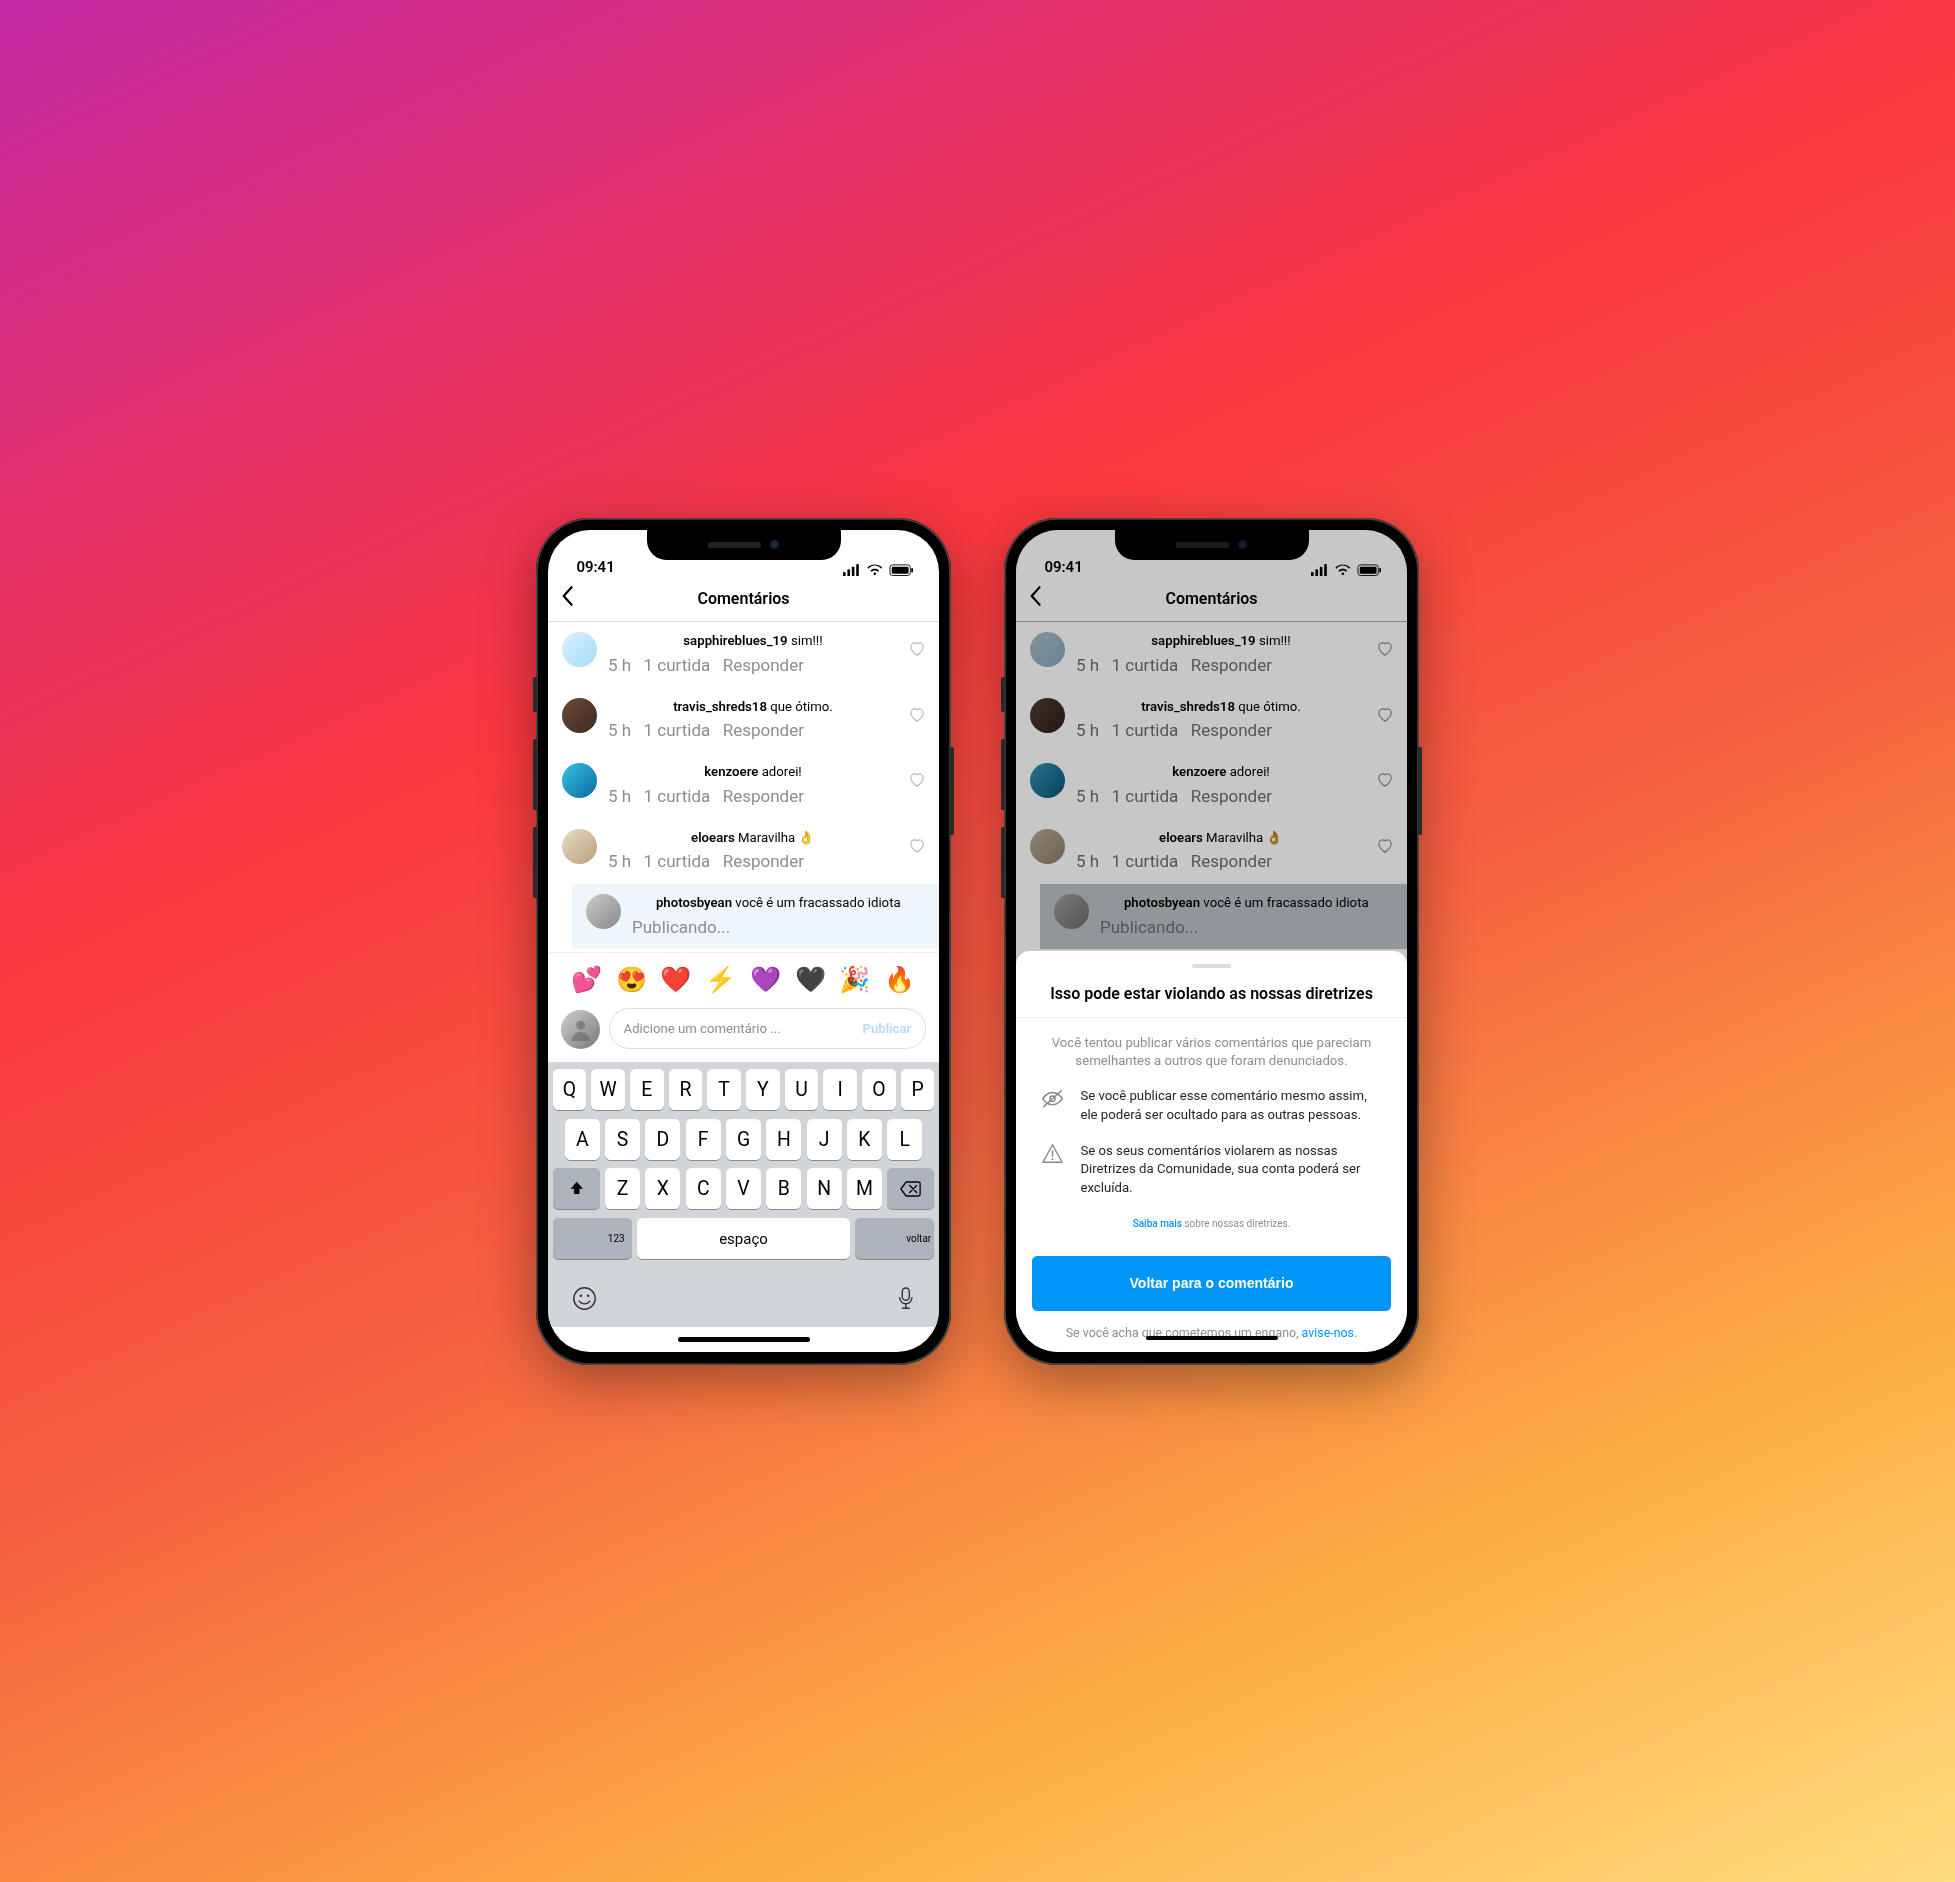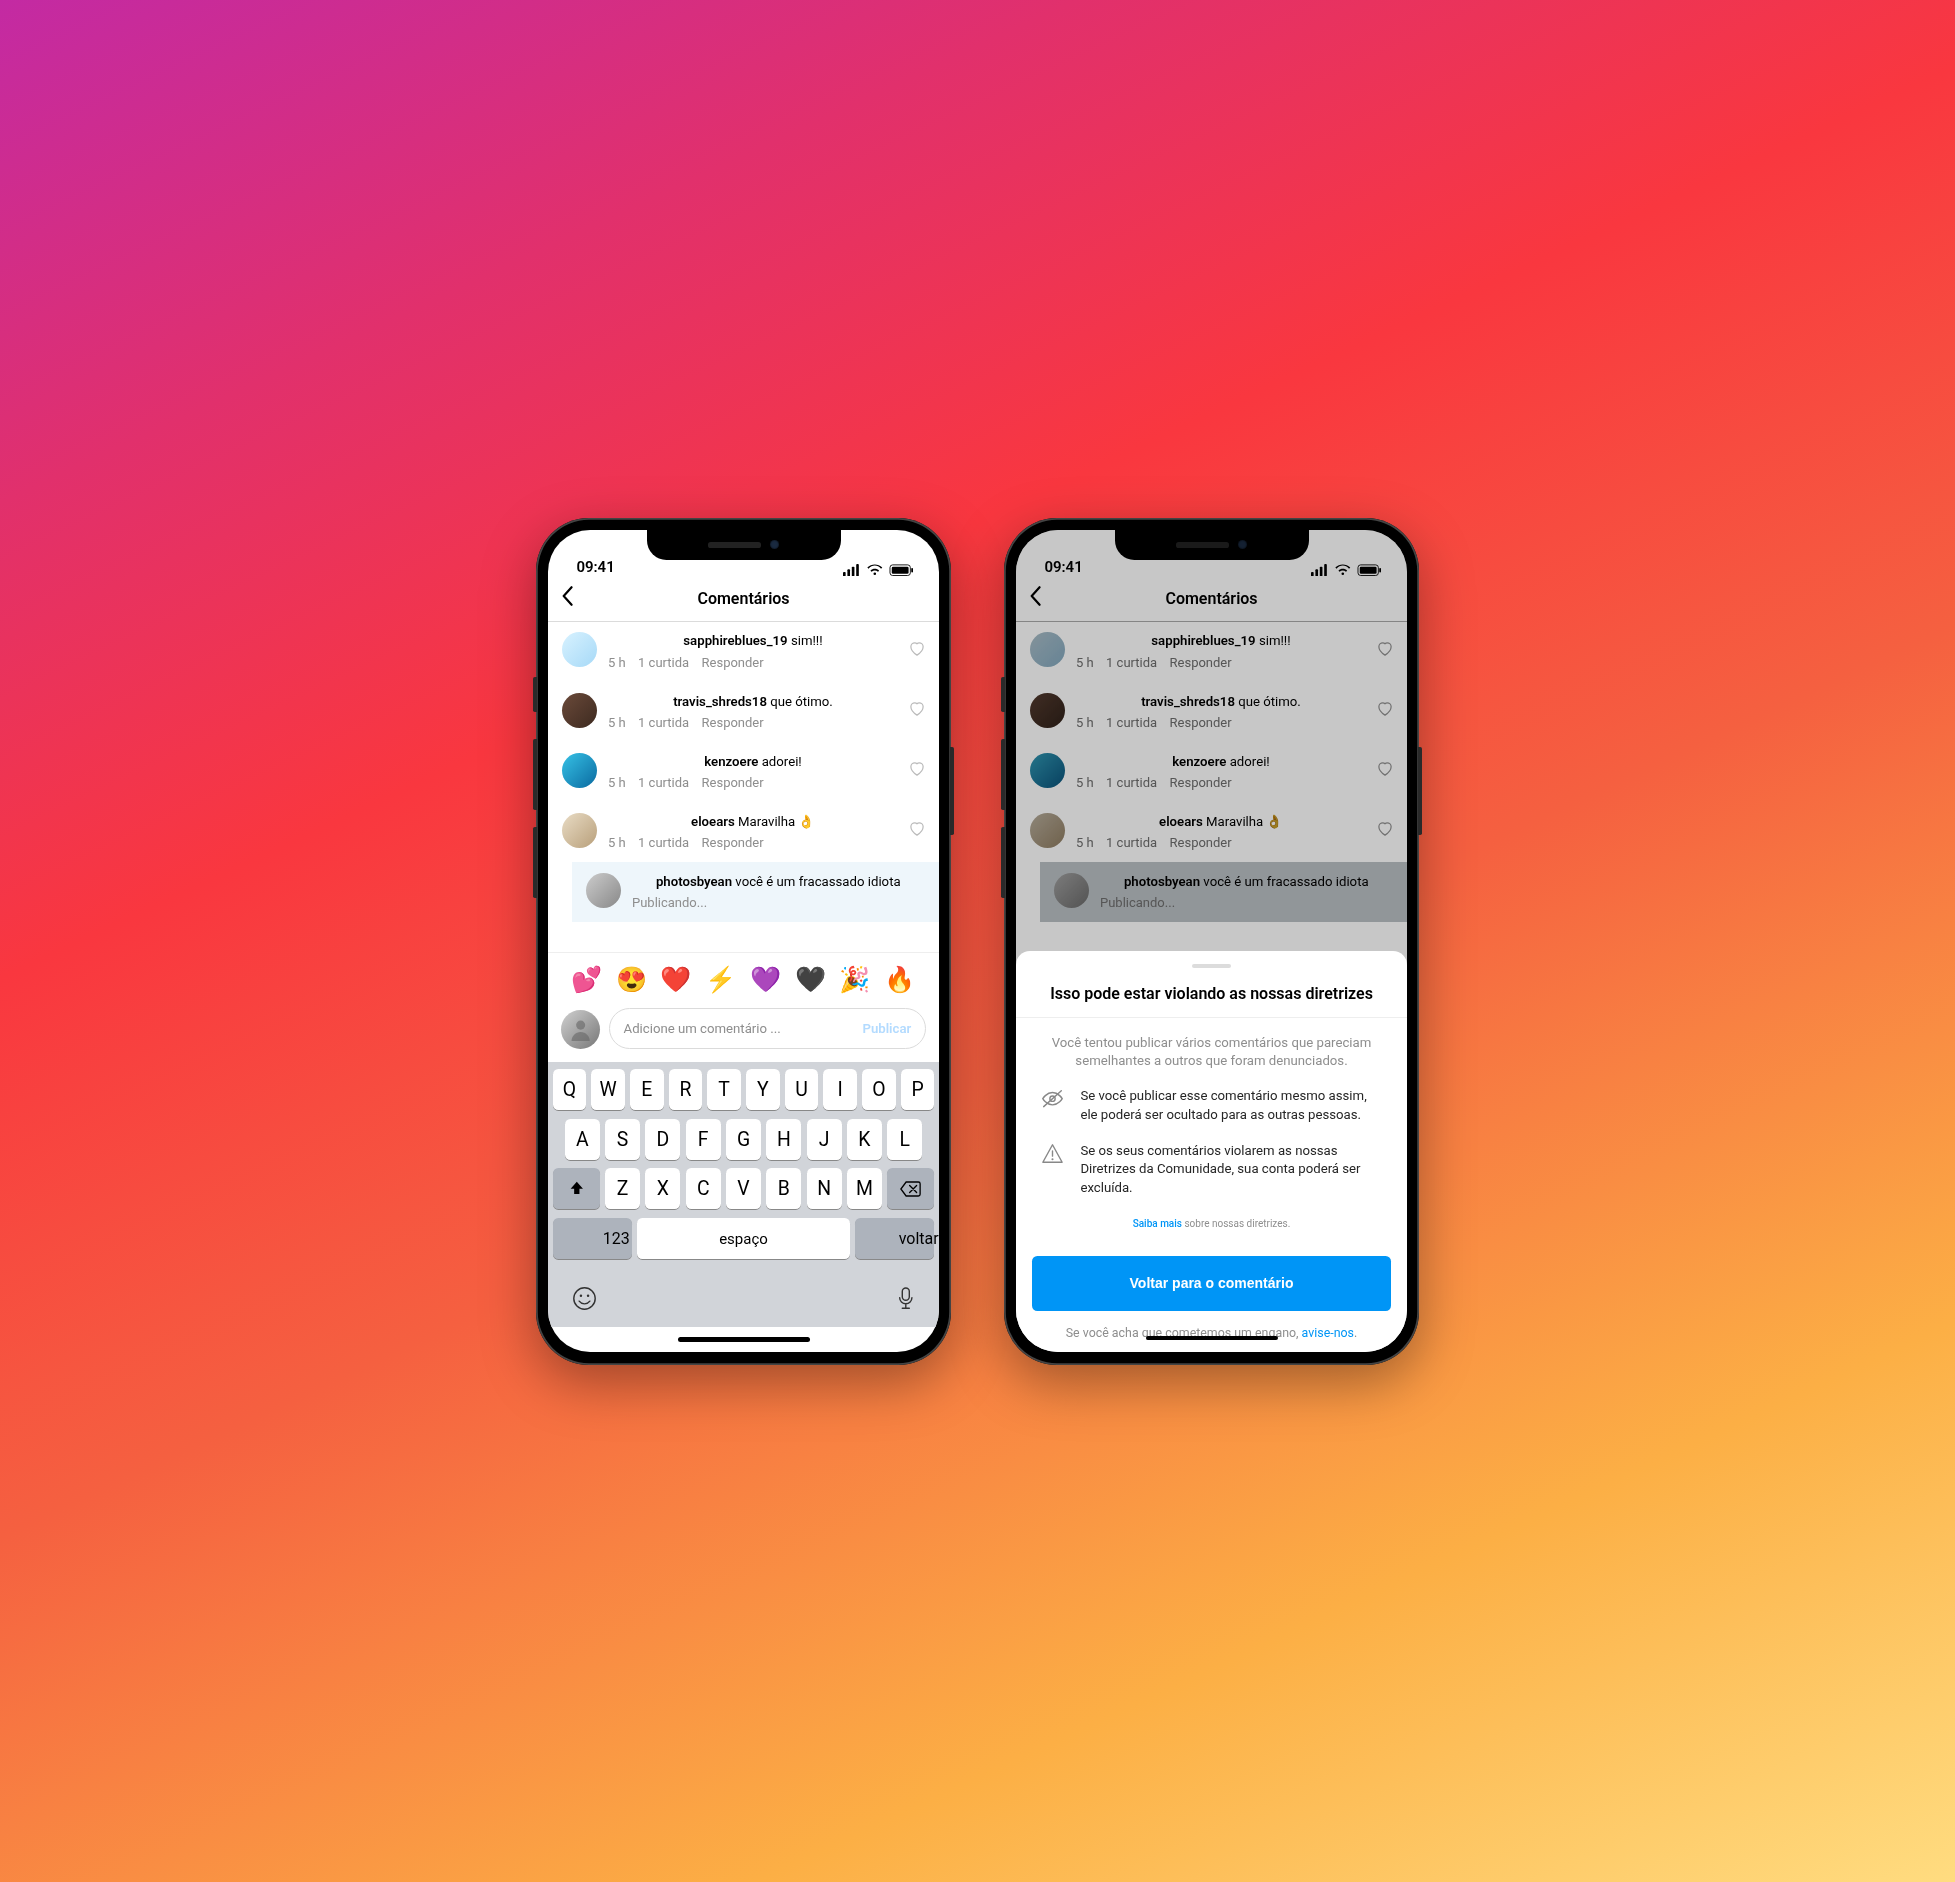--- a/index.html
+++ b/index.html
@@ -125,21 +125,21 @@
   }
   .comment.pending { background: #eef6fb; margin-left: 24px; }
   .avatar {
     width: 35px; height: 35px; border-radius: 50%; flex-shrink: 0;
     background: linear-gradient(135deg,#ccc,#eee);
     display: flex; align-items: center; justify-content: center;
     overflow: hidden;
   }
   .comment-body { flex: 1; font-size: 13.2px; line-height: 1.35; text-align: center; }
   .comment-body .user { font-weight: 600; }
-  .comment-meta { color: #8e8e8e; font-size: 13px; margin-top: 3.5px; display: flex; gap: 12.4px; }
+  .comment-meta { color: #8e8e8e; font-size: 17px; margin-top: 3.5px; display: flex; gap: 12.4px; }
   .comment .heart { color: #bbb; font-size: 16px; padding-top: 8.8px; cursor: pointer; }
 
   .emoji-bar {
     display: flex;
     justify-content: space-around;
     padding: 12.4px 16px 7px;
     font-size: 25px;
     border-top: 0.9px solid #eee;
     background: #fff;
     flex-shrink: 0;
@@ -182,21 +182,21 @@
     box-shadow: 0 0.9px 0 #888;
     flex: 1;
     height: 41px;
     display: flex; align-items: center; justify-content: center;
     max-width: 35px;
     cursor: pointer;
   }
   .key.fn { background: #adb3bc; font-size: 16px; max-width: 48px; }
   .key.shift, .key.del { max-width: 48px; }
   .key.space { max-width: none; flex: 3; font-size: 15px; }
-  .key.num, .key.ret { max-width: 79px; font-size: 16px; background: #adb3bc; padding-left: 48px; }
+  .key.num, .key.ret { max-width: 79px; font-size: 10px; background: #adb3bc; padding-left: 48px; }
   .key.space { background: #fff; }
   .kb-bottom { display: flex; justify-content: space-between; padding: 17.6px 19.4px 5.3px; font-size: 23px; color: #3c3c3c; }
 
   .home-indicator {
     height: 25px; display: flex; align-items: center; justify-content: center; flex-shrink: 0;
   }
   .home-indicator .bar { width: 132px; height: 4.4px; background: #000; border-radius: 2.6px; }
 
   
   .dimmer {

